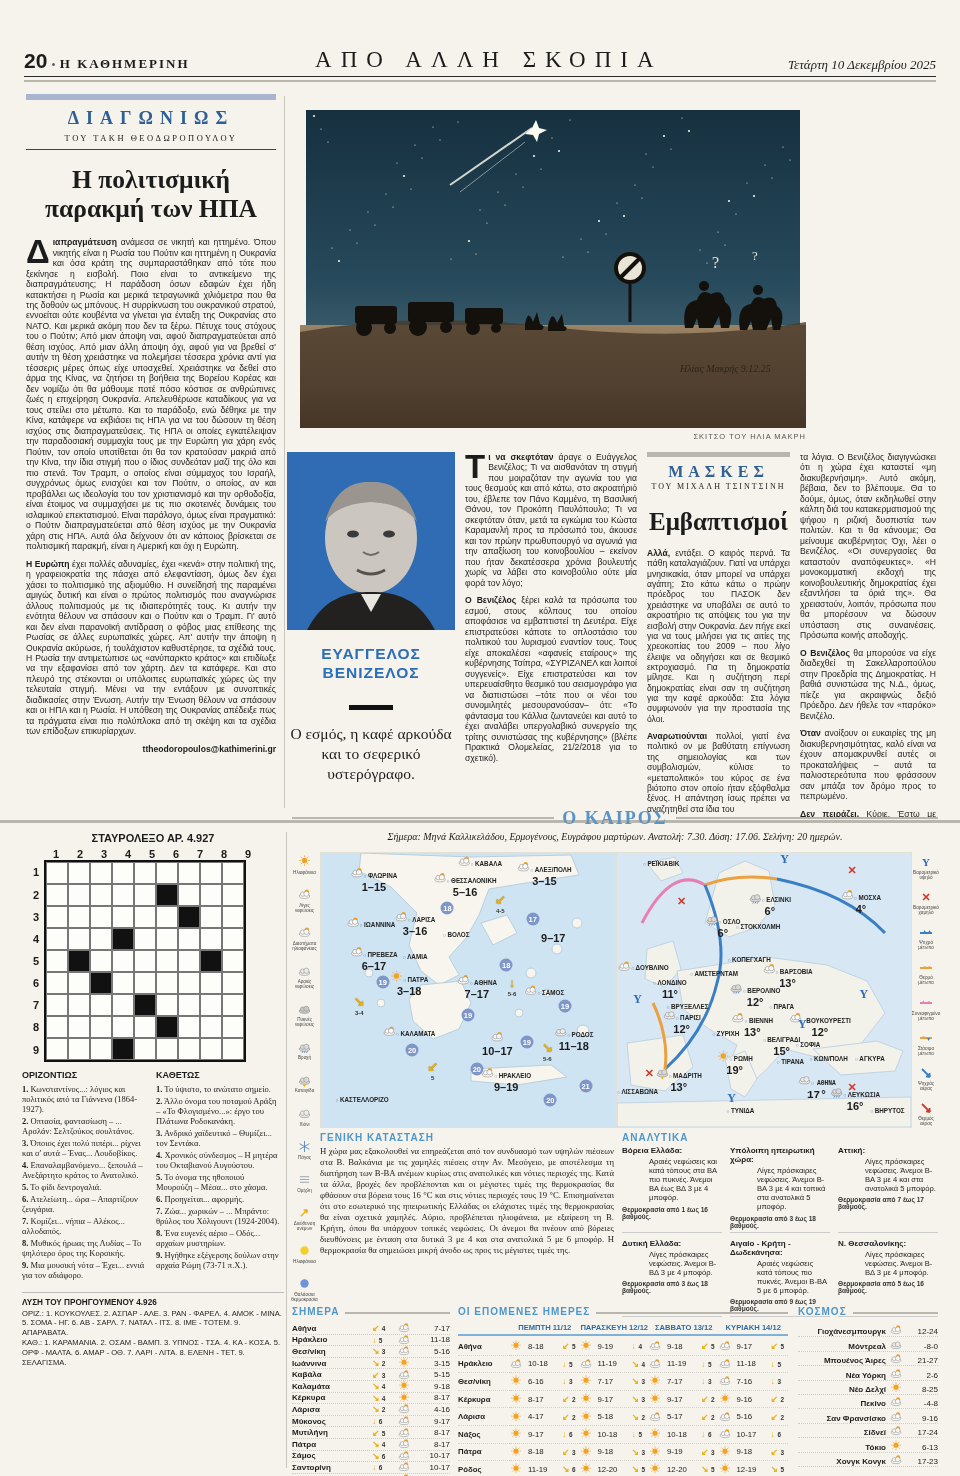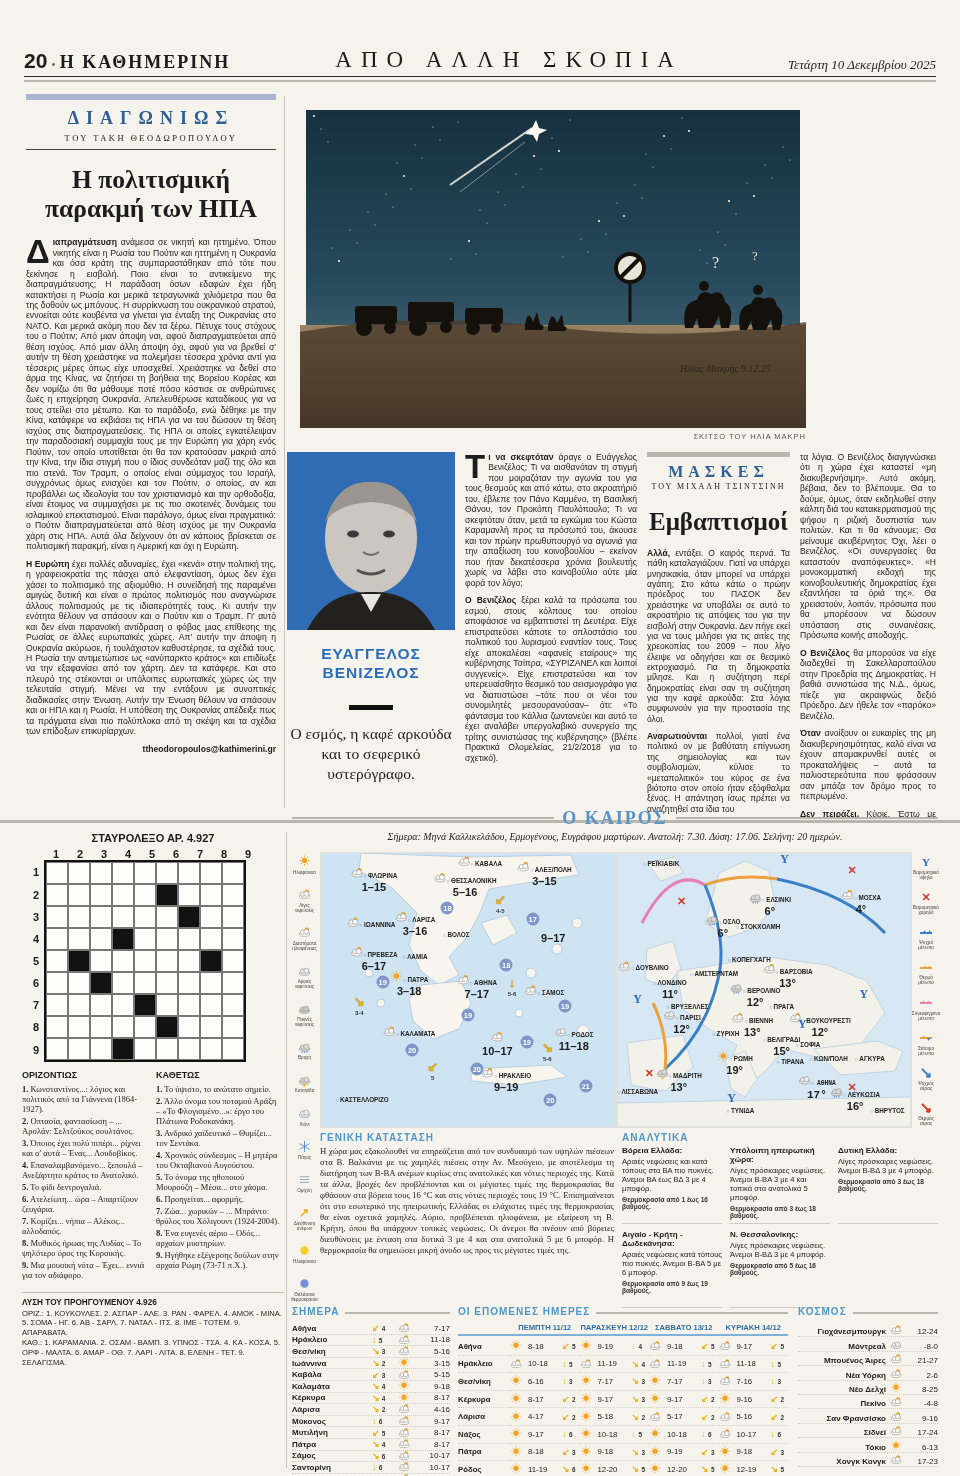--- a/index.html
+++ b/index.html
@@ -2,21 +2,21 @@
 <html><head>
 <meta charset="utf-8">
 <style>
   html,body{margin:0;padding:0;background:#9a9a9a;}
   .page{position:relative;width:960px;height:1476px;margin:0 auto;background:#f6f3ec;
         font-family:"Liberation Sans",sans-serif;color:#1c1c1c;overflow:hidden;}
   
   .hdr{position:absolute;top:38px;left:24px;right:24px;height:38px;border-bottom:1px solid #2a2a2a;}
   .hdr-rule2{position:absolute;top:80px;left:24px;right:24px;height:2px;background:#b9b6ae;}
   .pageno{font-size:21px;font-weight:bold;}
-  .brand{font-family:"Liberation Serif",serif;font-size:18px;letter-spacing:2px;font-weight:bold;}
+  .brand{font-family:"Liberation Serif",serif;font-size:13px;letter-spacing:2px;font-weight:bold;}
   .dot{color:#555;font-size:10px;}
   .section-title{font-family:"Liberation Serif",serif;font-size:23px;letter-spacing:9px;}
   .hdr-date{font-family:"Liberation Serif",serif;font-style:italic;font-size:13px;}
   .hdr-row{display:flex;align-items:flex-end;justify-content:space-between;height:100%;padding-bottom:3px;box-sizing:border-box;}
   
   .colL{position:absolute;left:26px;top:94px;width:250px;height:724px;overflow:hidden;}
   .colL-rule{position:absolute;left:284px;top:96px;height:712px;width:1px;background:#c9c6be;}
   .masthead-bar{height:6px;background:#a9b4ce;margin-bottom:2px;}
   .masthead{font-family:"Liberation Serif",serif;color:#2e5f96;font-weight:bold;font-size:18px;
             letter-spacing:7px;text-align:center;padding:6px 0 2px;}
@@ -91,21 +91,21 @@
   .mk-wind{position:absolute;transform:translate(-50%,-50%);text-align:center;color:#e8b219;font-weight:bold;}
   .mk-wind .ar{font-size:13px;text-shadow:0 0 1px #7a5c00;line-height:1;}
   .mk-wind .bf{font-size:6px;color:#333;display:block;line-height:1;}
   .wx-geniki{position:absolute;left:28px;top:326px;width:294px;height:168px;overflow:hidden;}
   .wx-h{color:#4f97c9;font-weight:bold;font-size:10px;letter-spacing:1px;margin:0 0 3px;}
   .wx-geniki .txt{font-family:"Liberation Serif",serif;font-size:8.7px;line-height:1.26;text-align:justify;}
   .wx-ana{position:absolute;left:330px;top:326px;width:316px;height:168px;}
   .ana-grid{display:grid;grid-template-columns:1fr 1fr 1fr;column-gap:8px;row-gap:6px;}
   .ana-b{border-bottom:1px solid #ccc;padding-bottom:3px;min-height:74px;position:relative;}
   .ana-b h5{font-size:8px;margin:0 0 2px;}
-  .ana-b .t{font-size:7.6px;line-height:1.2;}
+  .ana-b .t{font-size:7.6px;line-height:1.2;margin-left:27px;}
   .ana-b .temp{font-size:6.6px;font-weight:bold;color:#333;margin-top:3px;}
   .wx-bottom{position:absolute;left:0;top:500px;width:646px;height:166px;}
   .sim{position:absolute;left:0;top:0;width:158px;}
   .sim-rows .r{display:flex;align-items:center;height:10.6px;border-bottom:1px dotted #cfccc4;font-size:8px;}
   .sim-rows .n{flex:1;font-weight:bold;}
   .sim-rows .w{width:26px;color:#e8b219;font-weight:bold;}
   .sim-rows .w i{font-style:normal;font-size:9px;}
   .sim-rows .w em{font-style:normal;color:#333;font-size:6.5px;}
   .sim-rows .ic{width:20px;}
   .sim-rows .t{width:32px;text-align:right;}
@@ -908,20 +908,25 @@
             <h5>Βόρεια Ελλάδα:</h5>
             <div class="t">Αραιές νεφώσεις και κατά τόπους στα ΒΑ πιο πυκνές. Άνεμοι ΒΑ έως ΒΔ 3 με 4 μποφόρ.</div>
             <div class="temp">Θερμοκρασία από 1 έως 16 βαθμούς.</div>
           </div>
           <div class="ana-b">
             <h5>Υπόλοιπη ηπειρωτική χώρα:</h5>
             <div class="t">Λίγες πρόσκαιρες νεφώσεις. Άνεμοι Β-ΒΑ 3 με 4 και τοπικά στα ανατολικά 5 μποφόρ.</div>
             <div class="temp">Θερμοκρασία από 3 έως 18 βαθμούς.</div>
           </div>
           <div class="ana-b">
+            <h5>Αττική:</h5>
+            <div class="t">Λίγες πρόσκαιρες νεφώσεις. Άνεμοι Β-ΒΑ 3 με 4 και στα ανατολικά 5 μποφόρ.</div>
+            <div class="temp">Θερμοκρασία από 7 έως 17 βαθμούς.</div>
+          </div>
+          <div class="ana-b">
             <h5>Δυτική Ελλάδα:</h5>
             <div class="t">Λίγες πρόσκαιρες νεφώσεις. Άνεμοι Β-ΒΔ 3 με 4 μποφόρ.</div>
             <div class="temp">Θερμοκρασία από 3 έως 18 βαθμούς.</div>
           </div>
           <div class="ana-b">
             <h5>Αιγαίο - Κρήτη - Δωδεκάνησα:</h5>
             <div class="t">Αραιές νεφώσεις κατά τόπους πιο πυκνές. Άνεμοι Β-ΒΑ 5 με 6 μποφόρ.</div>
             <div class="temp">Θερμοκρασία από 9 έως 19 βαθμούς.</div>
           </div>
           <div class="ana-b">

